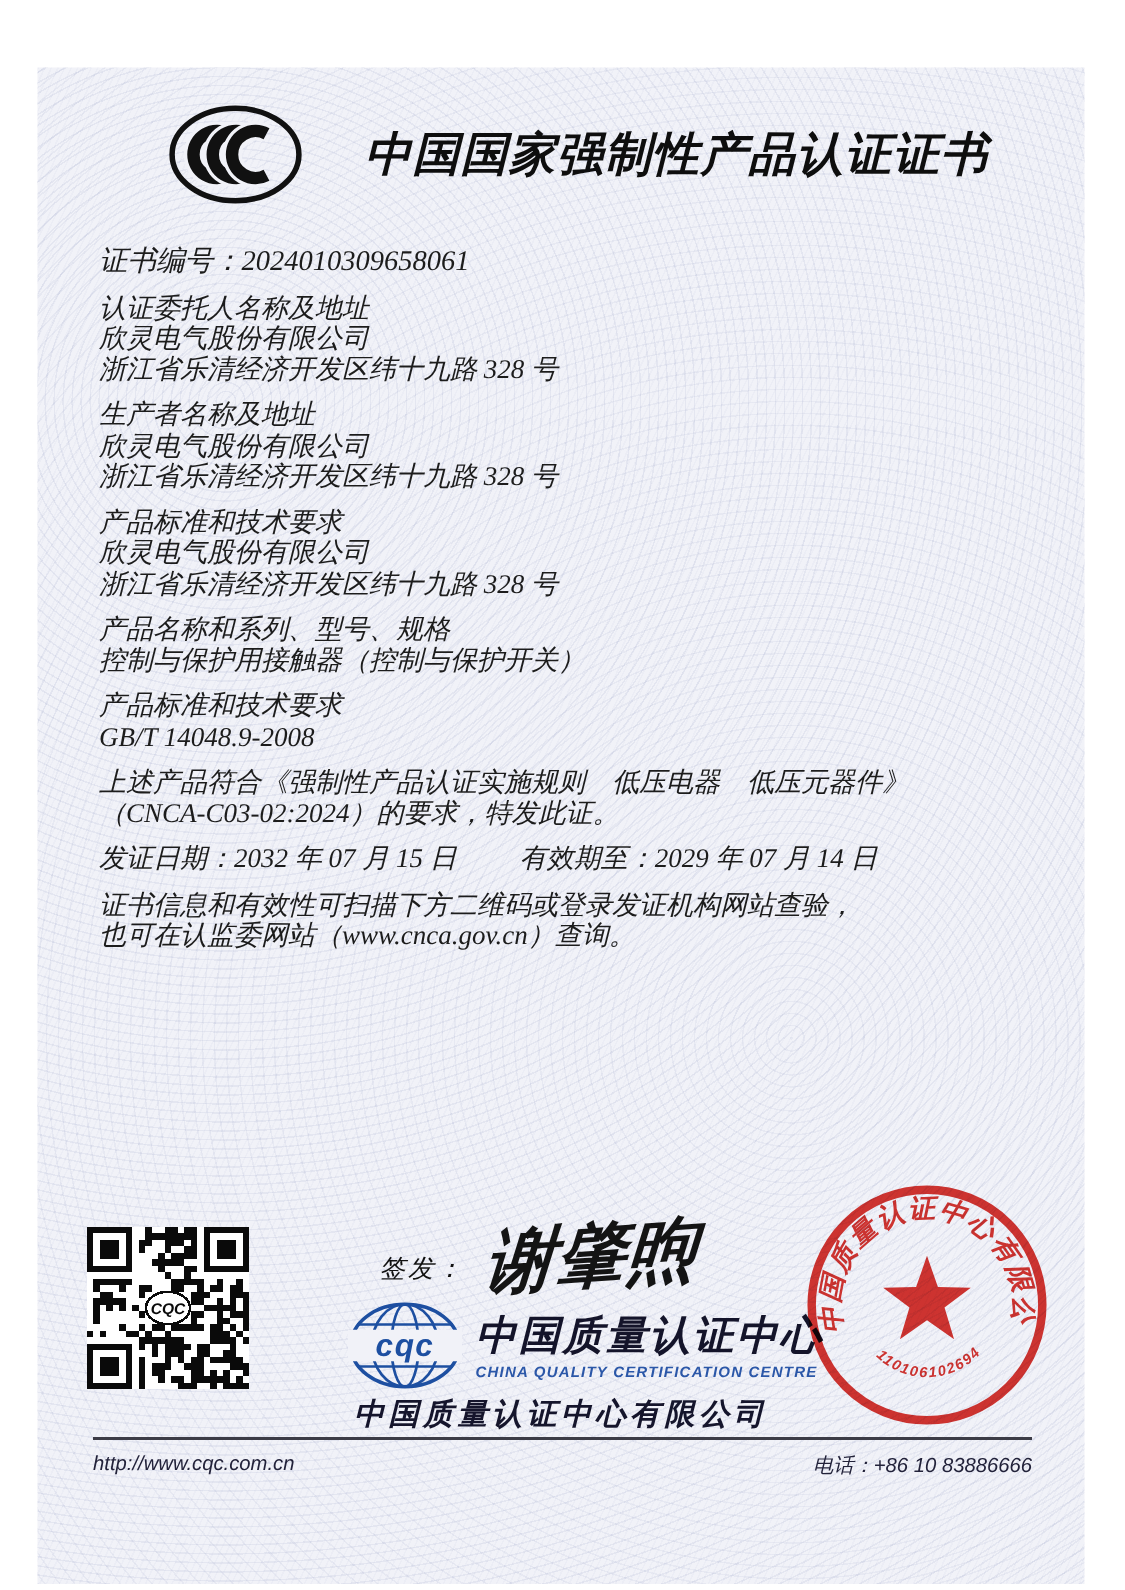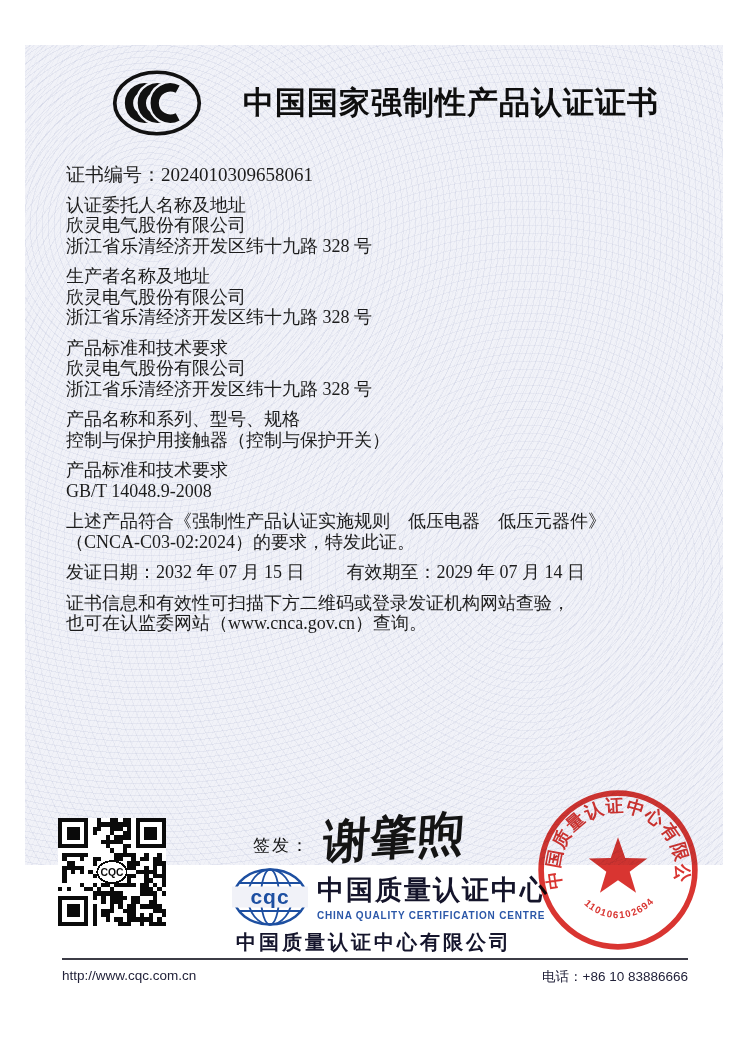--- a/index.html
+++ b/index.html
@@ -1,25 +1,26 @@
 <!DOCTYPE html>
 <html><head>
 <meta charset="utf-8">
 <style>
   html,body{margin:0;padding:0;background:#ffffff;}
   body{width:750px;height:1060px;position:relative;font-family:"Liberation Serif","DejaVu Serif",serif;}
   .page{position:absolute;inset:0;background:#ffffff;}
   .cert{
-    position:absolute;left:25px;top:45px;width:698px;height:820px;
+    position:absolute;left:25px;top:45px;width:698px;height:1011px;
     background-color:#f1f2f8;
     background-image:
       repeating-radial-gradient(circle at 18% 22%, rgba(140,150,190,0.13) 0 1px, transparent 1px 6px),
       repeating-radial-gradient(circle at 72% 64%, rgba(140,150,190,0.10) 0 1px, transparent 1px 8px),
       repeating-linear-gradient(115deg, rgba(150,158,200,0.06) 0 1px, transparent 1px 4px);
     color:#1c1c1c;
+    font-style:italic;
   }
   
   .cert-header{position:absolute;top:22px;left:0;right:0;height:72px;}
   .ccc-logo{position:absolute;left:86px;top:2px;width:92px;height:68px;}
   .cert-title{
     position:absolute;left:196px;top:15px;width:460px;
     font-size:31px;font-weight:bold;letter-spacing:1px;color:#0e0e0e;
     text-align:center;white-space:nowrap;
   }
   

